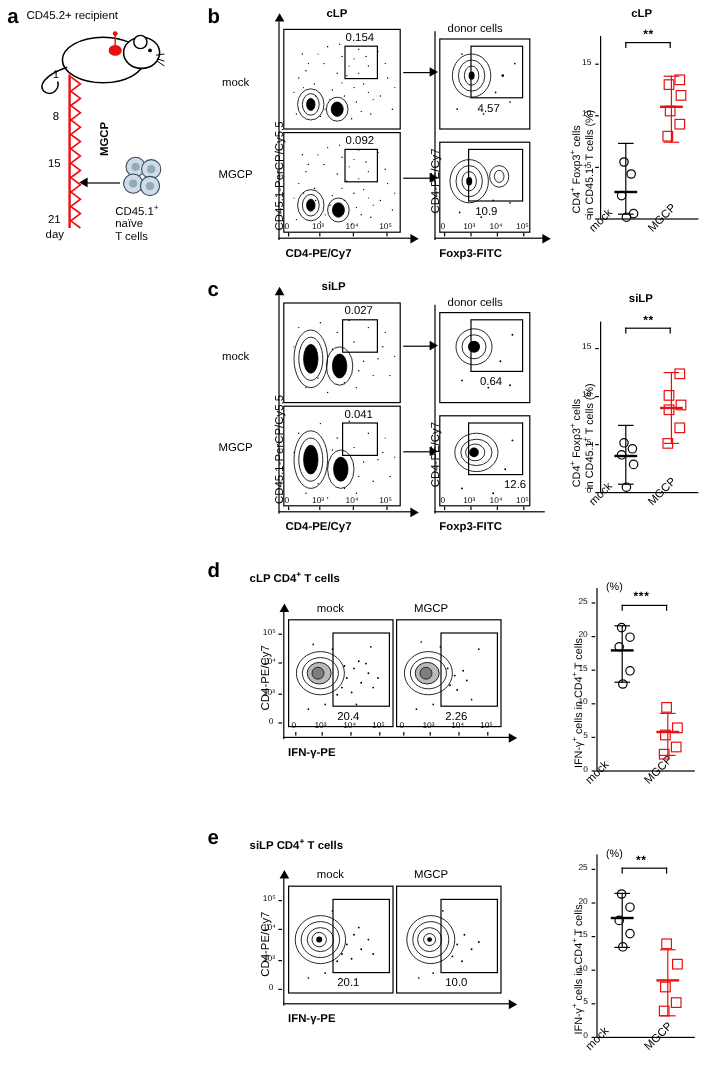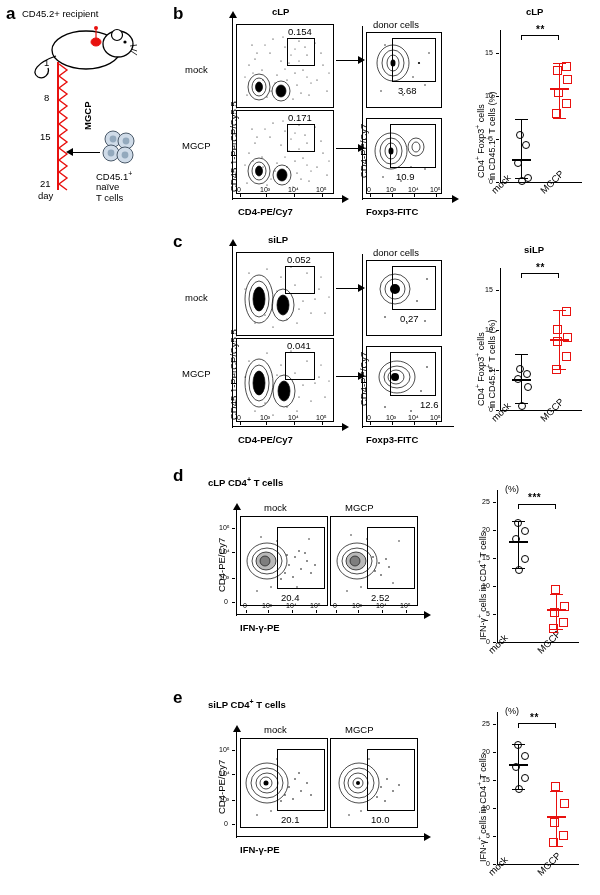--- a/index.html
+++ b/index.html
@@ -186,39 +186,39 @@
       <circle cx="62" cy="38" r="0.5"></circle>
         <circle cx="34" cy="68" r="0.5"></circle>
         <circle cx="48" cy="46" r="0.5"></circle>
       <circle cx="70" cy="54" r="0.5"></circle>
         <circle cx="16" cy="50" r="0.5"></circle>
         <circle cx="58" cy="22" r="0.5"></circle>
     </g>
   </svg>
 </div>
 <div class="gate" style="left:287px;top:124px;width:28px;height:28px;"></div>
-<div class="lbl" style="left:288px;top:112px;">0.171</div>
+<div class="lbl" style="left:288px;top:112px;">0.092</div>
 
 <div class="plotbox" style="left:366px;top:32px;width:76px;height:76px;">
   <svg width="76" height="76">
     <ellipse cx="26" cy="30" rx="16" ry="18" fill="none" stroke="#000" stroke-width="0.7"></ellipse>
     <ellipse cx="26" cy="30" rx="11" ry="13" fill="none" stroke="#000" stroke-width="0.7"></ellipse>
     <ellipse cx="26" cy="30" rx="6" ry="8" fill="none" stroke="#000" stroke-width="0.7"></ellipse>
     <ellipse cx="26" cy="30" rx="2.5" ry="3.5" fill="#000"></ellipse>
     <circle cx="52" cy="30" r="1.1" fill="#000"></circle>
     <circle cx="46" cy="44" r="0.7" fill="#000"></circle>
     <circle cx="58" cy="52" r="0.7" fill="#000"></circle>
     <circle cx="14" cy="58" r="0.7" fill="#000"></circle>
     <circle cx="36" cy="62" r="0.7" fill="#000"></circle>
     <circle cx="62" cy="20" r="0.7" fill="#000"></circle>
     <circle cx="18" cy="12" r="0.7" fill="#000"></circle>
   </svg>
 </div>
 <div class="gate" style="left:392px;top:38px;width:44px;height:44px;"></div>
-<div class="lbl" style="left:398px;top:85px;">3.68</div>
+<div class="lbl" style="left:398px;top:85px;">4.57</div>
 
 <div class="plotbox" style="left:366px;top:118px;width:76px;height:76px;">
   <svg width="76" height="76">
     <ellipse cx="24" cy="32" rx="16" ry="18" fill="none" stroke="#000" stroke-width="0.7"></ellipse>
     <ellipse cx="24" cy="32" rx="11" ry="13" fill="none" stroke="#000" stroke-width="0.7"></ellipse>
     <ellipse cx="24" cy="32" rx="6" ry="8" fill="none" stroke="#000" stroke-width="0.7"></ellipse>
     <ellipse cx="24" cy="32" rx="2.5" ry="3.5" fill="#000"></ellipse>
     <ellipse cx="49" cy="28" rx="8" ry="9" fill="none" stroke="#000" stroke-width="0.7"></ellipse>
     <ellipse cx="49" cy="28" rx="4" ry="5" fill="none" stroke="#000" stroke-width="0.7"></ellipse>
     <circle cx="44" cy="48" r="0.7" fill="#000"></circle>
@@ -341,21 +341,21 @@
       <circle cx="78" cy="46" r="0.6"></circle>
         <circle cx="50" cy="66" r="0.6"></circle>
         <circle cx="28" cy="62" r="0.6"></circle>
       <circle cx="84" cy="24" r="0.5"></circle>
         <circle cx="92" cy="44" r="0.5"></circle>
         <circle cx="8" cy="36" r="0.5"></circle>
     </g>
   </svg>
 </div>
 <div class="gate" style="left:285px;top:266px;width:30px;height:28px;"></div>
-<div class="lbl" style="left:287px;top:254px;">0.052</div>
+<div class="lbl" style="left:287px;top:254px;">0.027</div>
 
 <div class="plotbox" style="left:236px;top:338px;width:98px;height:84px;">
   <svg width="98" height="84">
     <ellipse cx="22" cy="44" rx="14" ry="24" fill="none" stroke="#000" stroke-width="0.7"></ellipse>
     <ellipse cx="22" cy="44" rx="10" ry="18" fill="none" stroke="#000" stroke-width="0.7"></ellipse>
     <ellipse cx="22" cy="44" rx="6" ry="12" fill="#000" stroke="#000" stroke-width="0.7"></ellipse>
     <ellipse cx="47" cy="52" rx="11" ry="16" fill="none" stroke="#000" stroke-width="0.7"></ellipse>
     <ellipse cx="47" cy="52" rx="6" ry="10" fill="#000" stroke="#000" stroke-width="0.7"></ellipse>
     <g fill="#000">
       <circle cx="12" cy="22" r="0.6"></circle>
@@ -391,21 +391,21 @@
     <ellipse cx="28" cy="28" rx="10" ry="10" fill="none" stroke="#000" stroke-width="0.7"></ellipse>
     <ellipse cx="28" cy="28" rx="5" ry="5" fill="#000"></ellipse>
     <circle cx="50" cy="40" r="0.8" fill="#000"></circle>
     <circle cx="18" cy="56" r="0.8" fill="#000"></circle>
     <circle cx="40" cy="62" r="0.8" fill="#000"></circle>
     <circle cx="60" cy="18" r="0.8" fill="#000"></circle>
     <circle cx="58" cy="60" r="0.8" fill="#000"></circle>
   </svg>
 </div>
 <div class="gate" style="left:392px;top:266px;width:44px;height:44px;"></div>
-<div class="lbl" style="left:400px;top:313px;">0.27</div>
+<div class="lbl" style="left:400px;top:313px;">0.64</div>
 
 <div class="plotbox" style="left:366px;top:346px;width:76px;height:76px;">
   <svg width="76" height="76">
     <ellipse cx="30" cy="30" rx="18" ry="16" fill="none" stroke="#000" stroke-width="0.7"></ellipse>
     <ellipse cx="30" cy="30" rx="13" ry="11" fill="none" stroke="#000" stroke-width="0.7"></ellipse>
     <ellipse cx="29" cy="30" rx="8" ry="7" fill="none" stroke="#000" stroke-width="0.7"></ellipse>
     <ellipse cx="28" cy="30" rx="4" ry="4" fill="#000"></ellipse>
     <circle cx="54" cy="44" r="0.8" fill="#000"></circle>
     <circle cx="18" cy="60" r="0.8" fill="#000"></circle>
     <circle cx="44" cy="64" r="0.8" fill="#000"></circle>
@@ -543,21 +543,21 @@
       <circle cx="30" cy="70" r="0.7"></circle>
         <circle cx="16" cy="74" r="0.7"></circle>
         <circle cx="62" cy="66" r="0.7"></circle>
       <circle cx="36" cy="22" r="0.7"></circle>
         <circle cx="20" cy="18" r="0.7"></circle>
         <circle cx="68" cy="24" r="0.7"></circle>
     </g>
   </svg>
 </div>
 <div class="gate" style="left:367px;top:527px;width:48px;height:62px;"></div>
-<div class="lbl" style="left:371px;top:592px;">2.52</div>
+<div class="lbl" style="left:371px;top:592px;">2.26</div>
 
 <div class="axis-line" style="left:236px;top:510px;width:1.4px;height:106px;"></div>
 <div class="arrow-u" style="left:233px;top:503px;"></div>
 <div class="axis-line" style="left:236px;top:614px;width:190px;height:1.4px;"></div>
 <div class="arrow-r" style="left:424px;top:611px;"></div>
 <div class="vert" style="left:216px;top:592px;">CD4-PE/Cy7</div>
 <div class="lbl b" style="left:240px;top:622px;">IFN-γ-PE</div>
 <div class="tickh" style="left:232px;top:602px;"></div>
 <div class="tickh" style="left:232px;top:578px;"></div>
 <div class="tickh" style="left:232px;top:552px;"></div>

